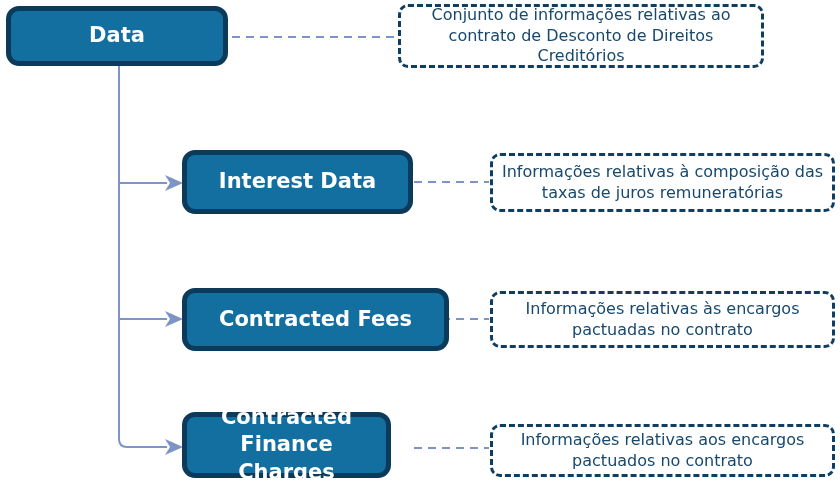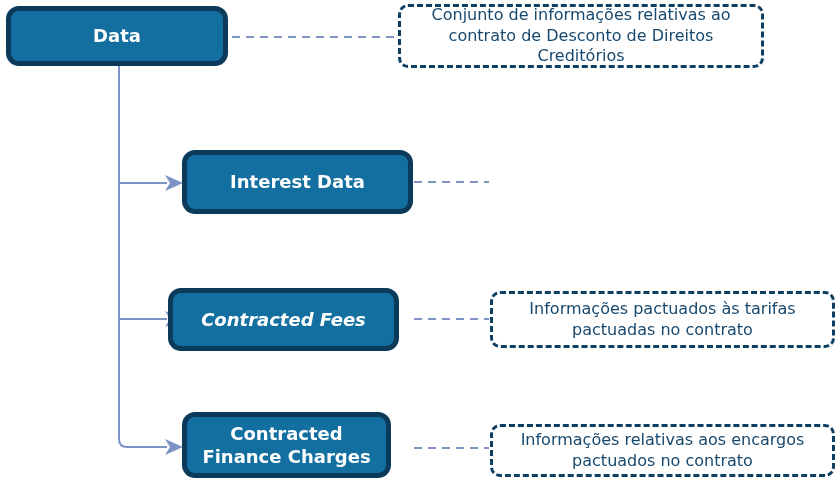--- a/index.html
+++ b/index.html
@@ -34,30 +34,30 @@
     fill:var(--connector);
     stroke:none;
   }
   .node{
     position:absolute;
     box-sizing:border-box;
     background:var(--node-fill);
     border:5px solid var(--node-border);
     border-radius:13px;
     color:var(--node-text);
-    font-size:18px;
+    font-size:21px;
     font-weight:bold;
     display:flex;align-items:center;justify-content:center;
     text-align:center;
     padding:0 14px;
     line-height:1.3;
   }
   .node-root{left:6px;top:6px;width:222px;height:60px;}
   .node-1{left:182px;top:150px;width:231px;height:64px;}
-  .node-2{left:168px;top:288px;width:231px;height:63px;font-style:italic;}
+  .node-2{left:182px;top:288px;width:267px;height:63px;}
   .node-3{left:182px;top:412px;width:209px;height:66px;}
   .note{
     position:absolute;
     box-sizing:border-box;
     border:3px dashed var(--annotation-border);
     border-radius:10px;
     color:var(--annotation-text);
     font-size:16px;
     display:flex;align-items:center;justify-content:center;
     text-align:center;
@@ -96,18 +96,19 @@
   <div class="node node-root">Data</div>
 
   <div class="node node-1">Interest Data</div>
 
   <div class="node node-2">Contracted Fees</div>
 
   <div class="node node-3">Contracted Finance Charges</div>
 
   <div class="note note-0">Conjunto de informações relativas ao contrato de Desconto de Direitos Creditórios</div>
 
+  <div class="note note-1">Informações relativas à composição das taxas de juros remuneratórias</div>
 
-  <div class="note note-2">Informações pactuados às tarifas pactuadas no contrato</div>
+  <div class="note note-2">Informações relativas às encargos pactuadas no contrato</div>
 
   <div class="note note-3">Informações relativas aos encargos pactuados no contrato</div>
 
 </div>
 
 </body></html>

